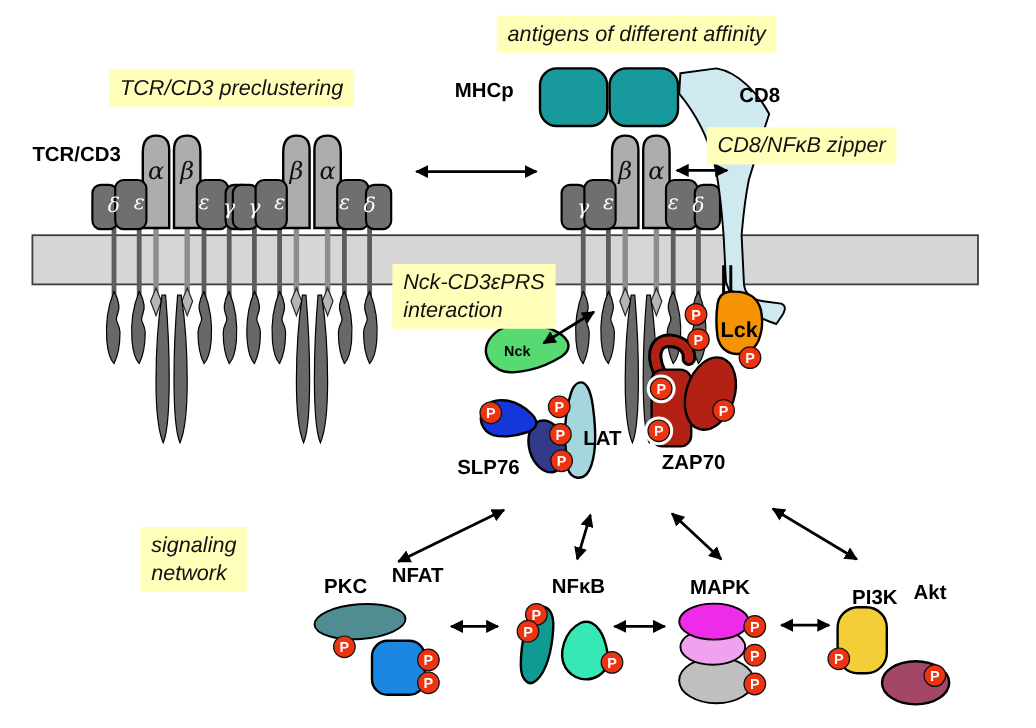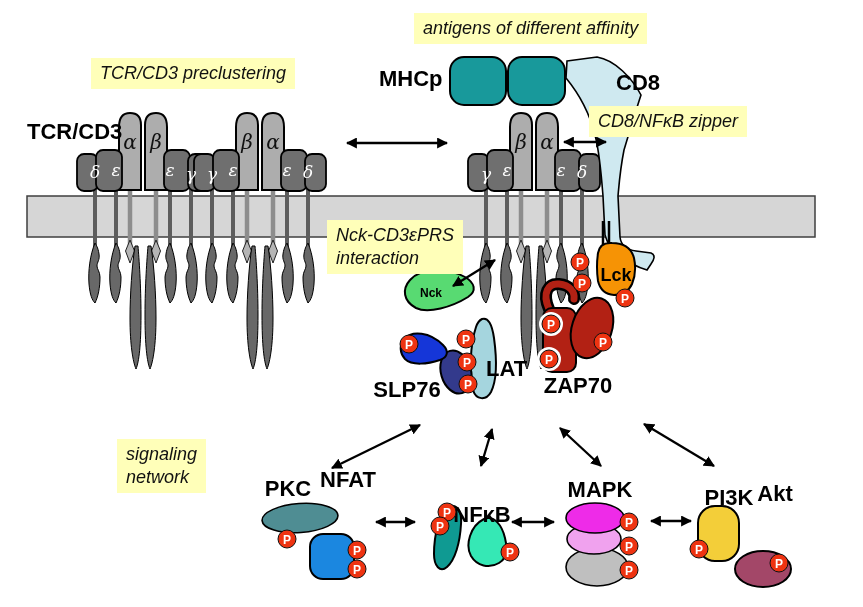--- a/index.html
+++ b/index.html
@@ -5,21 +5,21 @@
   html,body{margin:0;padding:0;background:#fff;}
   .canvas{position:relative;width:863px;height:607px;background:#ffffff;overflow:hidden;
           font-family:"Liberation Sans",sans-serif;}
   svg.layer{position:absolute;left:0;top:0;width:863px;height:607px;}
 
   
   .note{position:absolute;background:#FFFFB9;color:#111;font-style:italic;
         font-size:18px;line-height:23px;padding:4px 9px;white-space:nowrap;}
 
   
-  .plabel{position:absolute;font-weight:bold;font-size:22px;color:#000;white-space:nowrap;}
+  .plabel{position:absolute;font-weight:bold;font-size:17px;color:#000;white-space:nowrap;}
   .centered{transform:translate(-50%,-50%);}
 
   
   .gl{position:absolute;font-family:"DejaVu Serif",serif;font-style:italic;color:#fff;
       font-size:17px;transform:translate(-50%,-50%);line-height:1;}
   .gl-dark{color:#111;font-size:20px;}
 
   
   .p{position:absolute;width:19px;height:19px;border-radius:50%;background:#EE3311;
      border:1.5px solid #111;color:#fff;font-weight:bold;font-size:12px;line-height:1;
@@ -139,21 +139,21 @@
   <div class="plabel" style="left:27px;top:119px">TCR/CD3</div>
   <div class="plabel" style="left:379px;top:66px">MHCp</div>
   <div class="plabel" style="left:616px;top:70px">CD8</div>
   <div class="plabel centered" style="left:431px;top:293px;font-size:12px">Nck</div>
   <div class="plabel centered" style="left:616px;top:275px;font-size:18px">Lck</div>
   <div class="plabel centered" style="left:407px;top:390px">SLP76</div>
   <div class="plabel" style="left:486px;top:356px">LAT</div>
   <div class="plabel centered" style="left:578px;top:386px">ZAP70</div>
   <div class="plabel centered" style="left:288px;top:489px">PKC</div>
   <div class="plabel centered" style="left:348px;top:480px">NFAT</div>
-  <div class="plabel centered" style="left:482px;top:515px">NFκB</div>
+  <div class="plabel centered" style="left:482px;top:489px">NFκB</div>
   <div class="plabel centered" style="left:600px;top:490px">MAPK</div>
   <div class="plabel centered" style="left:729px;top:498px">PI3K</div>
   <div class="plabel centered" style="left:775px;top:494px">Akt</div>
 
   <span class="gl" style="left:95px;top:172px">δ</span>
   <span class="gl" style="left:116px;top:170px">ε</span>
   <span class="gl gl-dark" style="left:130px;top:142px">α</span>
   <span class="gl gl-dark" style="left:156px;top:142px">β</span>
   <span class="gl" style="left:170px;top:170px">ε</span>
   <span class="gl" style="left:191px;top:174px">γ</span>

